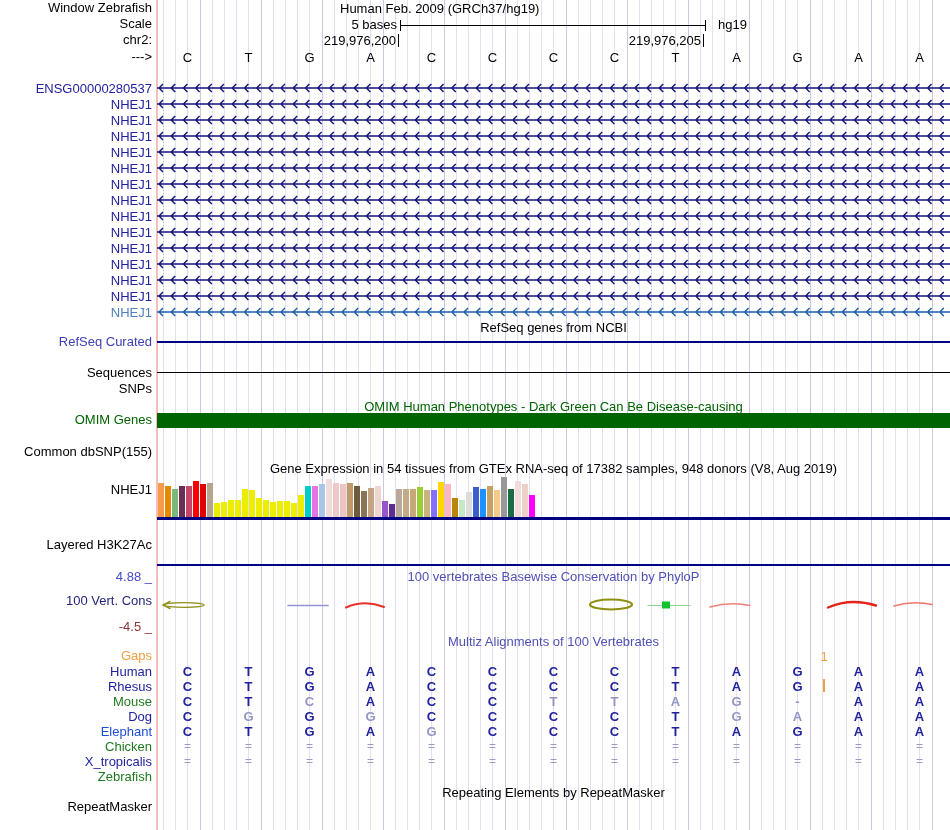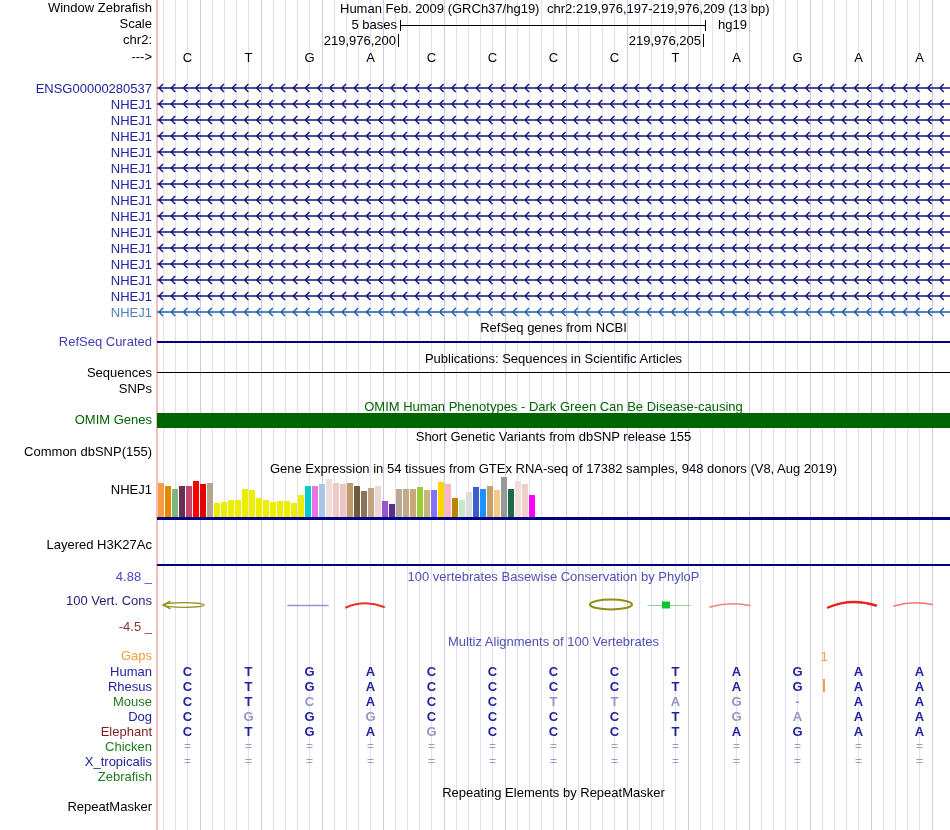--- a/index.html
+++ b/index.html
@@ -12,21 +12,20 @@
 </style>
 </head>
 <body>
 
 <div id="canvas">
 
   <div class="abs" style="left:156px;top:0;width:2px;height:830px;background:#f6bdbd;"></div>
 
   <div class="lbl" style="top:1px">Window Zebrafish</div>
   <div class="abs" style="left:340px;top:1px;white-space:nowrap">Human Feb. 2009 (GRCh37/hg19)</div>
-  <div class="abs" style="left:547px;top:1px;white-space:nowrap">chr2:219,976,197-219,976,209 (13 bp)</div>
 
   <div class="lbl" style="top:17px">Scale</div>
   <div class="abs" style="right:553px;top:17px;white-space:nowrap">5 bases</div>
   <div class="abs" style="left:400px;top:25px;width:306px;height:1px;background:#000;"></div>
   <div class="abs" style="left:400px;top:20px;width:1px;height:11px;background:#000;"></div>
   <div class="abs" style="left:705px;top:20px;width:1px;height:11px;background:#000;"></div>
   <div class="abs" style="left:718px;top:17px">hg19</div>
 
   <div class="lbl" style="top:33px">chr2:</div>
   <div class="abs" style="right:554px;top:33px;white-space:nowrap">219,976,200</div>
@@ -34,30 +33,28 @@
   <div class="abs" style="right:249px;top:33px;white-space:nowrap">219,976,205</div>
   <div class="abs" style="left:703px;top:34px;width:1px;height:13px;background:#000;"></div>
 
   <div class="lbl" style="top:50px">---&gt;</div>
 
 
   <div class="title" style="top:321px">RefSeq genes from NCBI</div>
   <div class="lbl" style="top:335px;color:#4040b4">RefSeq Curated</div>
   <div class="hline" style="top:341px;height:2px;background:#000080;"></div>
 
-  <div class="title" style="top:352px">Publications: Sequences in Scientific Articles</div>
   <div class="lbl" style="top:366px">Sequences</div>
   <div class="hline" style="top:372px;height:1px;background:#000;"></div>
   <div class="lbl" style="top:382px">SNPs</div>
 
   <div class="title" style="top:400px;color:#006400">OMIM Human Phenotypes - Dark Green Can Be Disease-causing</div>
   <div class="lbl" style="top:413px;color:#006400">OMIM Genes</div>
   <div class="hline" style="top:413px;height:15px;background:#006400;"></div>
 
-  <div class="title" style="top:430px">Short Genetic Variants from dbSNP release 155</div>
   <div class="lbl" style="top:445px">Common dbSNP(155)</div>
 
   <div class="title" style="top:462px">Gene Expression in 54 tissues from GTEx RNA-seq of 17382 samples, 948 donors (V8, Aug 2019)</div>
   <div class="lbl" style="top:483px">NHEJ1</div>
   <div class="hline" style="top:517px;height:3px;background:#000080;"></div>
 
   <div class="lbl" style="top:538px">Layered H3K27Ac</div>
   <div class="hline" style="top:564px;height:2px;background:#000080;"></div>
 
   <div class="lbl" style="top:570px;color:#4848c8">4.88 _</div>
@@ -332,21 +329,21 @@
     <div style="position: absolute; left: 340px; top: 709px; width: 61px; text-align: center; font-weight: bold; color: rgb(149, 149, 197);">G</div>
     <div style="position: absolute; left: 401px; top: 709px; width: 61px; text-align: center; font-weight: bold; color: rgb(34, 34, 158);">C</div>
     <div style="position: absolute; left: 462px; top: 709px; width: 61px; text-align: center; font-weight: bold; color: rgb(34, 34, 158);">C</div>
     <div style="position: absolute; left: 523px; top: 709px; width: 61px; text-align: center; font-weight: bold; color: rgb(34, 34, 158);">C</div>
     <div style="position: absolute; left: 584px; top: 709px; width: 61px; text-align: center; font-weight: bold; color: rgb(34, 34, 158);">C</div>
     <div style="position: absolute; left: 645px; top: 709px; width: 61px; text-align: center; font-weight: bold; color: rgb(34, 34, 158);">T</div>
     <div style="position: absolute; left: 706px; top: 709px; width: 61px; text-align: center; font-weight: bold; color: rgb(149, 149, 197);">G</div>
     <div style="position: absolute; left: 767px; top: 709px; width: 61px; text-align: center; font-weight: bold; color: rgb(149, 149, 197);">A</div>
     <div style="position: absolute; left: 828px; top: 709px; width: 61px; text-align: center; font-weight: bold; color: rgb(34, 34, 158);">A</div>
     <div style="position: absolute; left: 889px; top: 709px; width: 61px; text-align: center; font-weight: bold; color: rgb(34, 34, 158);">A</div>
-    <div style="position: absolute; right: 798px; top: 724px; white-space: nowrap; color: #7f1d1d;">Elephant</div>
+    <div style="position: absolute; right: 798px; top: 724px; white-space: nowrap; color: #1d4ed8;">Elephant</div>
     <div style="position: absolute; left: 157px; top: 724px; width: 61px; text-align: center; font-weight: bold; color: rgb(34, 34, 158);">C</div>
     <div style="position: absolute; left: 218px; top: 724px; width: 61px; text-align: center; font-weight: bold; color: rgb(34, 34, 158);">T</div>
     <div style="position: absolute; left: 279px; top: 724px; width: 61px; text-align: center; font-weight: bold; color: rgb(34, 34, 158);">G</div>
     <div style="position: absolute; left: 340px; top: 724px; width: 61px; text-align: center; font-weight: bold; color: rgb(34, 34, 158);">A</div>
     <div style="position: absolute; left: 401px; top: 724px; width: 61px; text-align: center; font-weight: bold; color: rgb(149, 149, 197);">G</div>
     <div style="position: absolute; left: 462px; top: 724px; width: 61px; text-align: center; font-weight: bold; color: rgb(34, 34, 158);">C</div>
     <div style="position: absolute; left: 523px; top: 724px; width: 61px; text-align: center; font-weight: bold; color: rgb(34, 34, 158);">C</div>
     <div style="position: absolute; left: 584px; top: 724px; width: 61px; text-align: center; font-weight: bold; color: rgb(34, 34, 158);">C</div>
     <div style="position: absolute; left: 645px; top: 724px; width: 61px; text-align: center; font-weight: bold; color: rgb(34, 34, 158);">T</div>
     <div style="position: absolute; left: 706px; top: 724px; width: 61px; text-align: center; font-weight: bold; color: rgb(34, 34, 158);">A</div>

